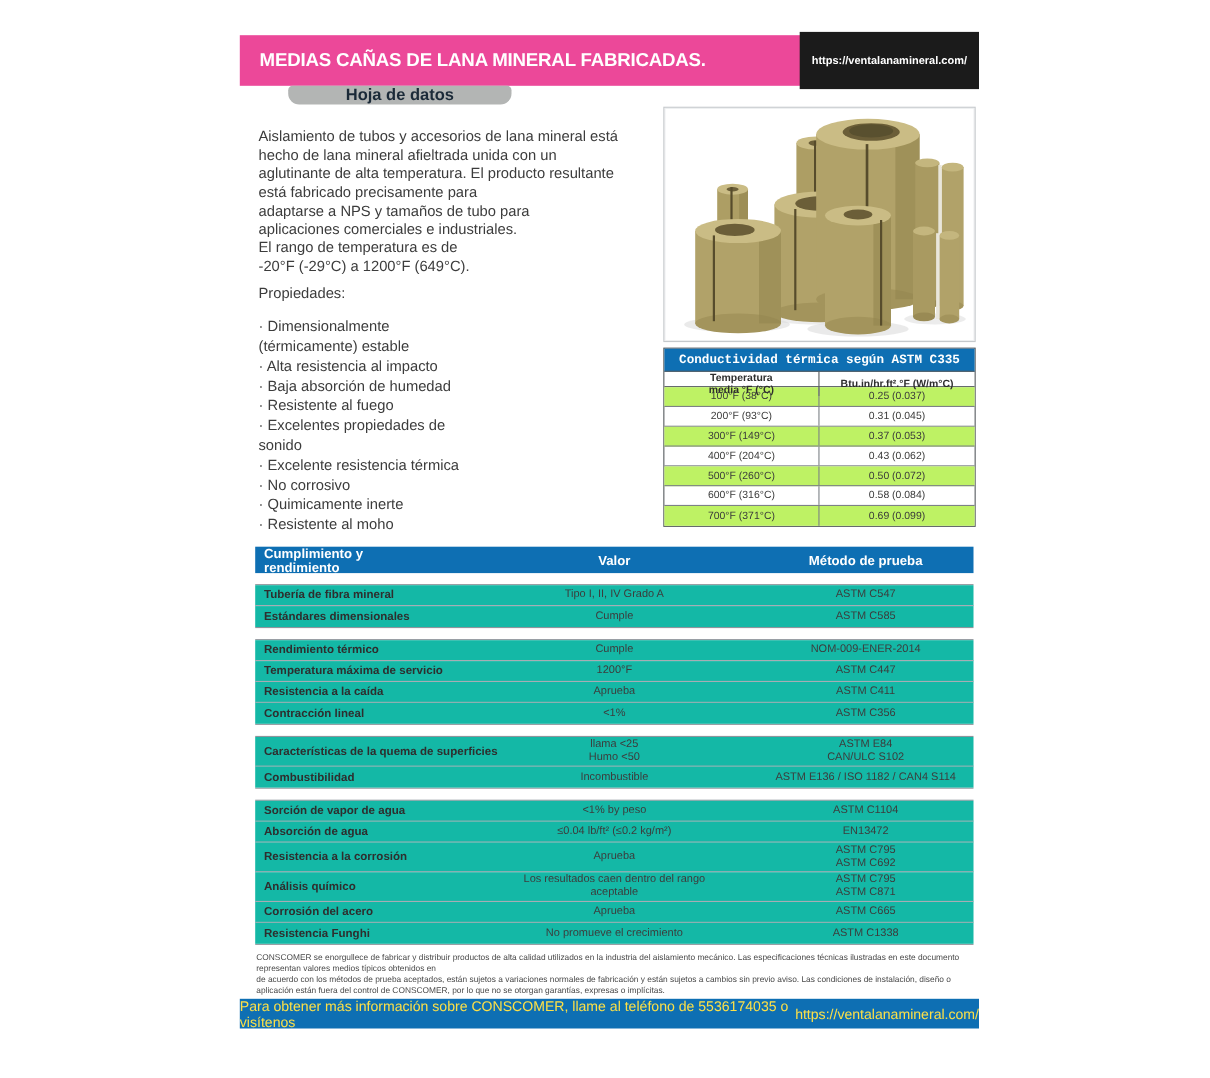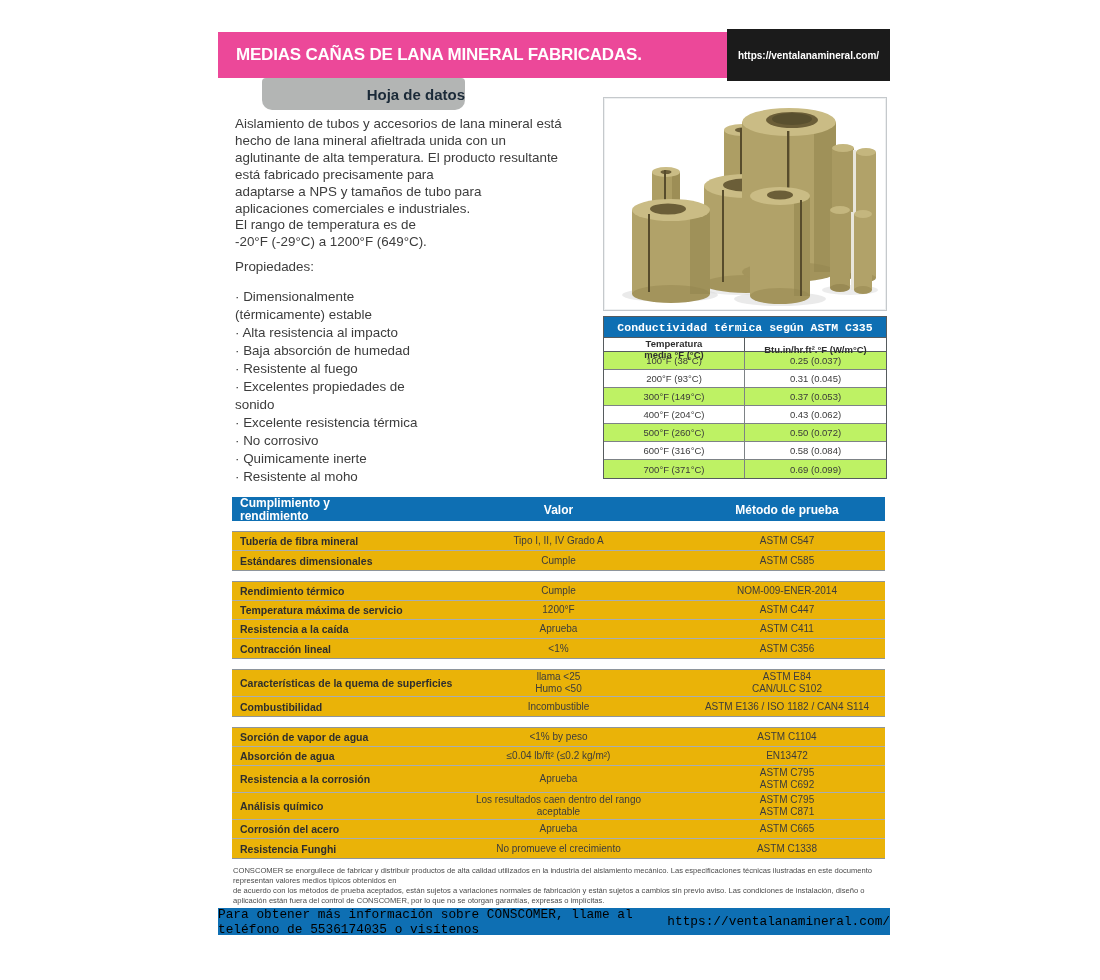--- a/index.html
+++ b/index.html
@@ -7,23 +7,23 @@
   body { font-family: "Liberation Sans", sans-serif; color: #3c3c3c; }
   #page { position: relative; width: 1100px; height: 980px; background: #ffffff; overflow: hidden; }
 
   
   .header-bar { position: absolute; left: 218px; top: 32px; width: 512px; height: 46px;
     background: #ec4899; display: flex; align-items: center; padding-left: 18px; }
   .header-bar .title { color: #ffffff; font-size: 17px; font-weight: bold; letter-spacing: -0.2px; }
   .url-box { position: absolute; left: 727px; top: 29px; width: 163px; height: 52px;
     background: #1b1b1b; display: flex; align-items: center; justify-content: center; }
   .url-box span { color: #ffffff; font-size: 10px; font-weight: bold; }
-  .tab { position: absolute; left: 262px; top: 78px; width: 203px; height: 32px;
+  .tab { position: absolute; left: 262px; top: 78px; width: 203px; height: 17px;
     background: #b3b5b4; border-radius: 4px 4px 10px 10px;
-    display: flex; align-items: center; justify-content: flex-end; }
+    display: flex; align-items: center; justify-content: center; }
   .tab span { color: #1b2a38; font-size: 15px; font-weight: bold; }
 
   
   .intro { position: absolute; left: 235px; top: 116px; width: 372px;
     font-size: 13.4px; line-height: 16.9px; white-space: pre-line; }
   .props-title { position: absolute; left: 235px; top: 259px; font-size: 13.4px; }
   .props-list { position: absolute; left: 235px; top: 288px; width: 260px; list-style: none; }
   .props-list li { font-size: 13.4px; line-height: 18px; white-space: pre-line; }
 
   
@@ -50,35 +50,35 @@
 
   
   .comp-table { position: absolute; left: 232px; top: 497px; width: 653px; }
   .comp-head { background: #0e6fb3; height: 24px; display: grid;
     grid-template-columns: 34% 32% 34%; align-items: center; }
   .comp-head div { color: #ffffff; font-size: 12px; font-weight: bold; line-height: 13px; }
   .comp-head .c-name { padding-left: 8px; white-space: pre-line; }
   .comp-head .c-val { text-align: center; }
   .comp-head .c-met { text-align: center; padding-left: 26px; }
   .comp-section { margin-top: 10px; border-top: 1px solid #8e959c; border-bottom: 1px solid #8e959c; }
-  .comp-row { display: grid; grid-template-columns: 34% 32% 34%; background: #eab308;
+  .comp-row { display: grid; grid-template-columns: 34% 32% 34%; background: #14b8a6;
     border-bottom: 1px solid #a6adb4; min-height: 19px; align-items: center; padding: 1px 0; }
   .comp-row:last-child { border-bottom: none; }
   .comp-row .r-name { font-size: 10.5px; font-weight: bold; color: #2e2e2e; padding-left: 8px;
     line-height: 12px; }
   .comp-row .r-val { font-size: 10px; text-align: center; white-space: pre-line; line-height: 12px; }
   .comp-row .r-met { font-size: 10px; text-align: center; white-space: pre-line; line-height: 12px;
     padding-left: 26px; }
 
   
   .disclaimer { position: absolute; left: 233px; top: 866px; width: 655px;
     font-size: 7.6px; line-height: 10px; color: #4a4a4a; white-space: pre-line; }
   .footer-bar { position: absolute; left: 218px; top: 908px; width: 672px; height: 27px;
     background: #0e6fb3; display: flex; align-items: center; justify-content: center; gap: 4px; }
-  .footer-bar span { color: #000000; font-family: Liberation Mono, monospace; font-size: 12.8px; }
+  .footer-bar span { color: #fde047; font-family: Liberation Sans, sans-serif; font-size: 12.8px; }
 </style>
 </head>
 <body>
 
 <div id="page">
 
   <div class="header-bar">
     <span class="title">MEDIAS CAÑAS DE LANA MINERAL FABRICADAS.</span>
   </div>
   <div class="url-box">

